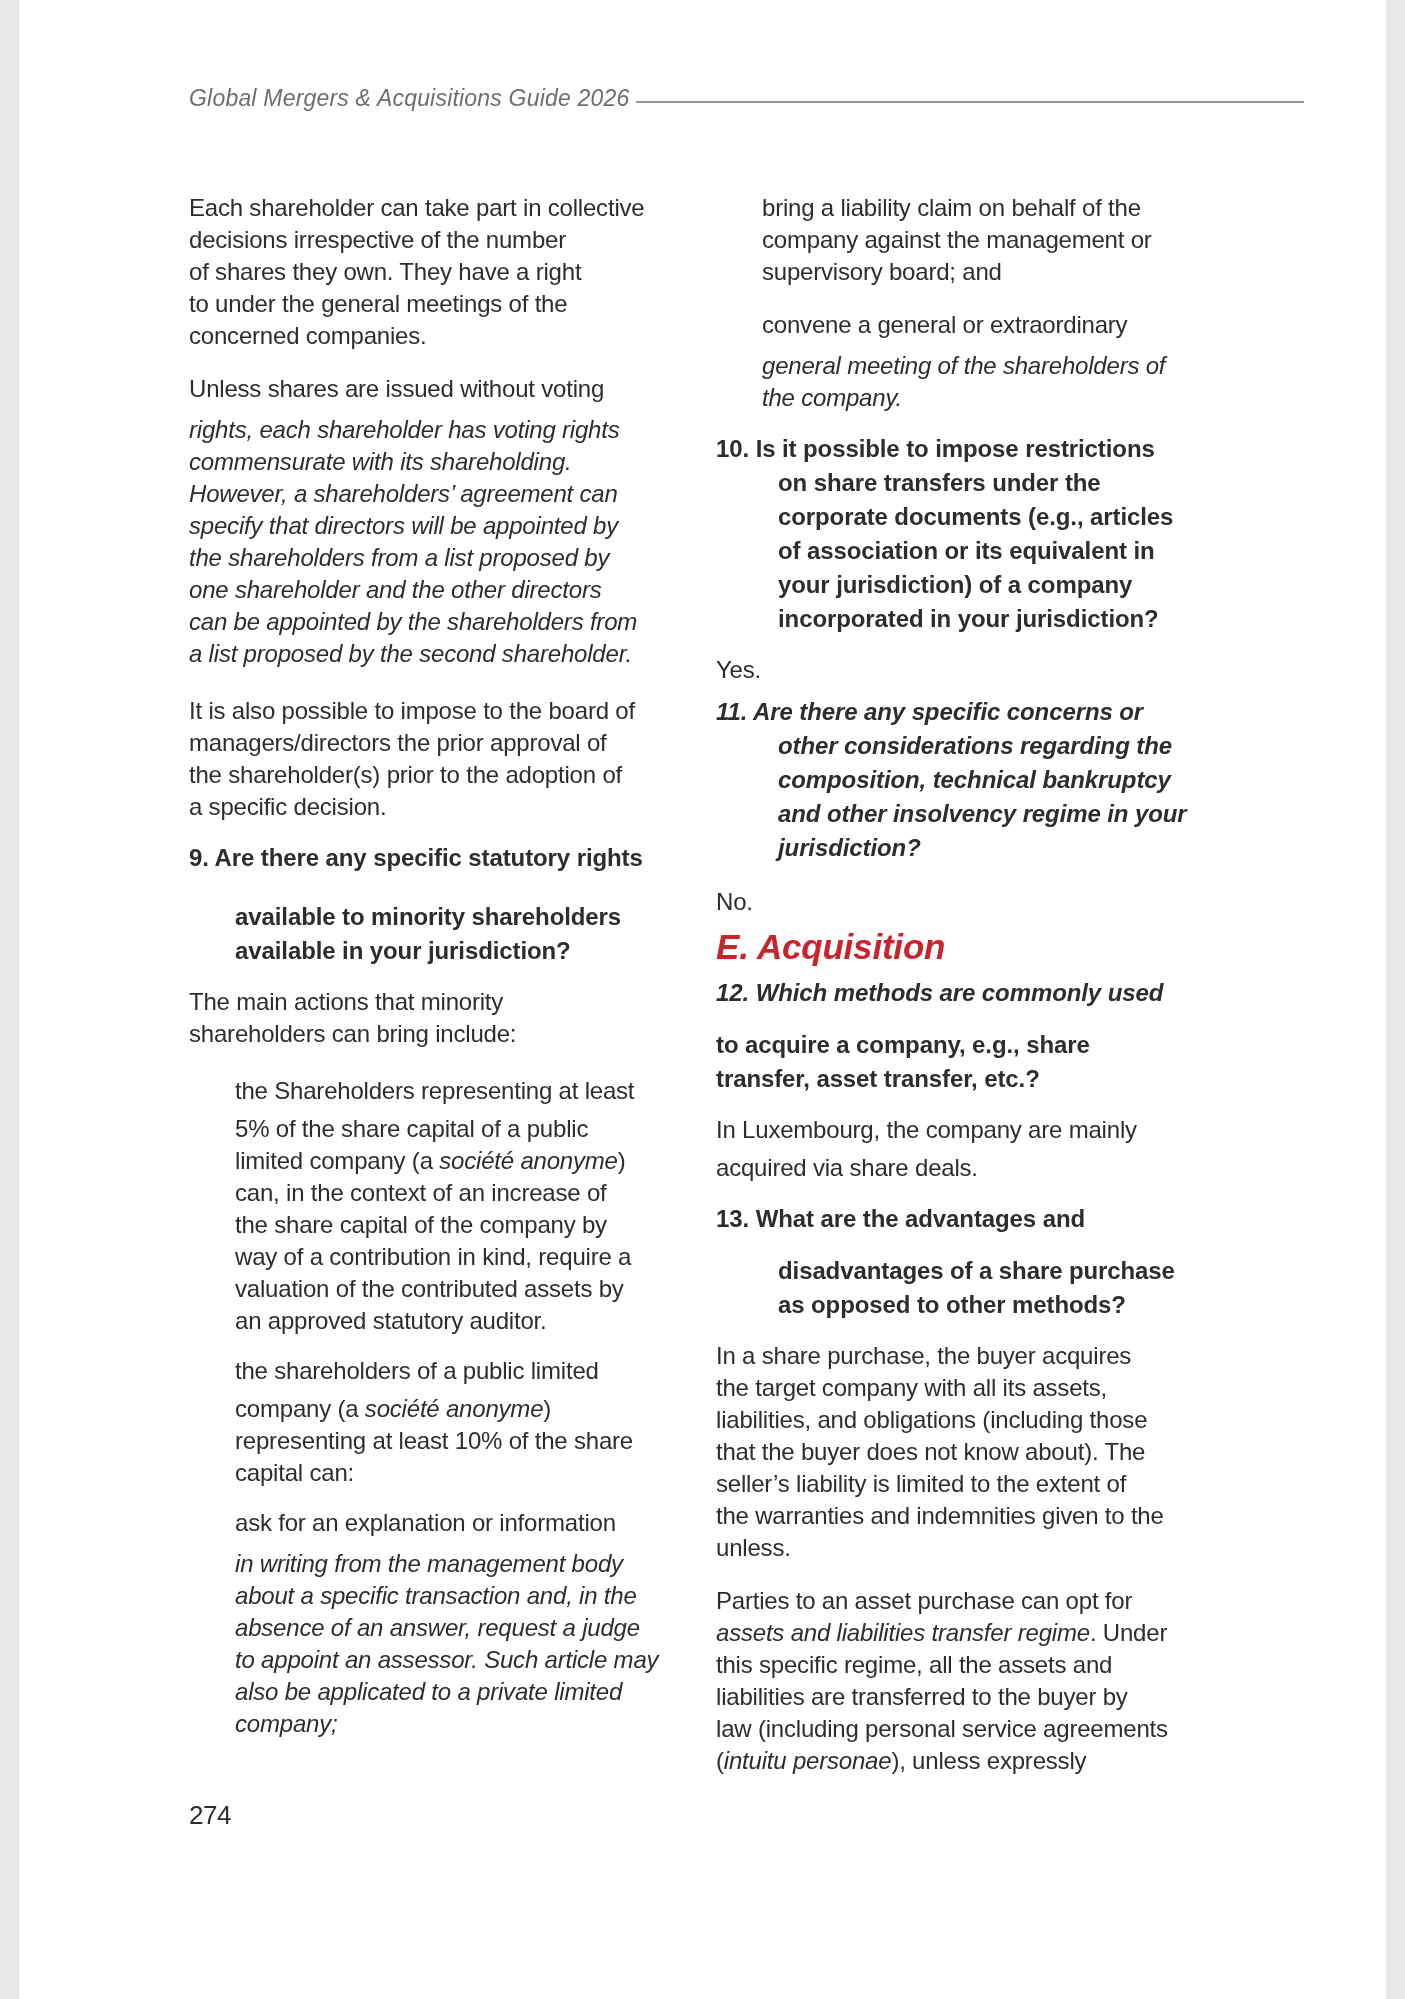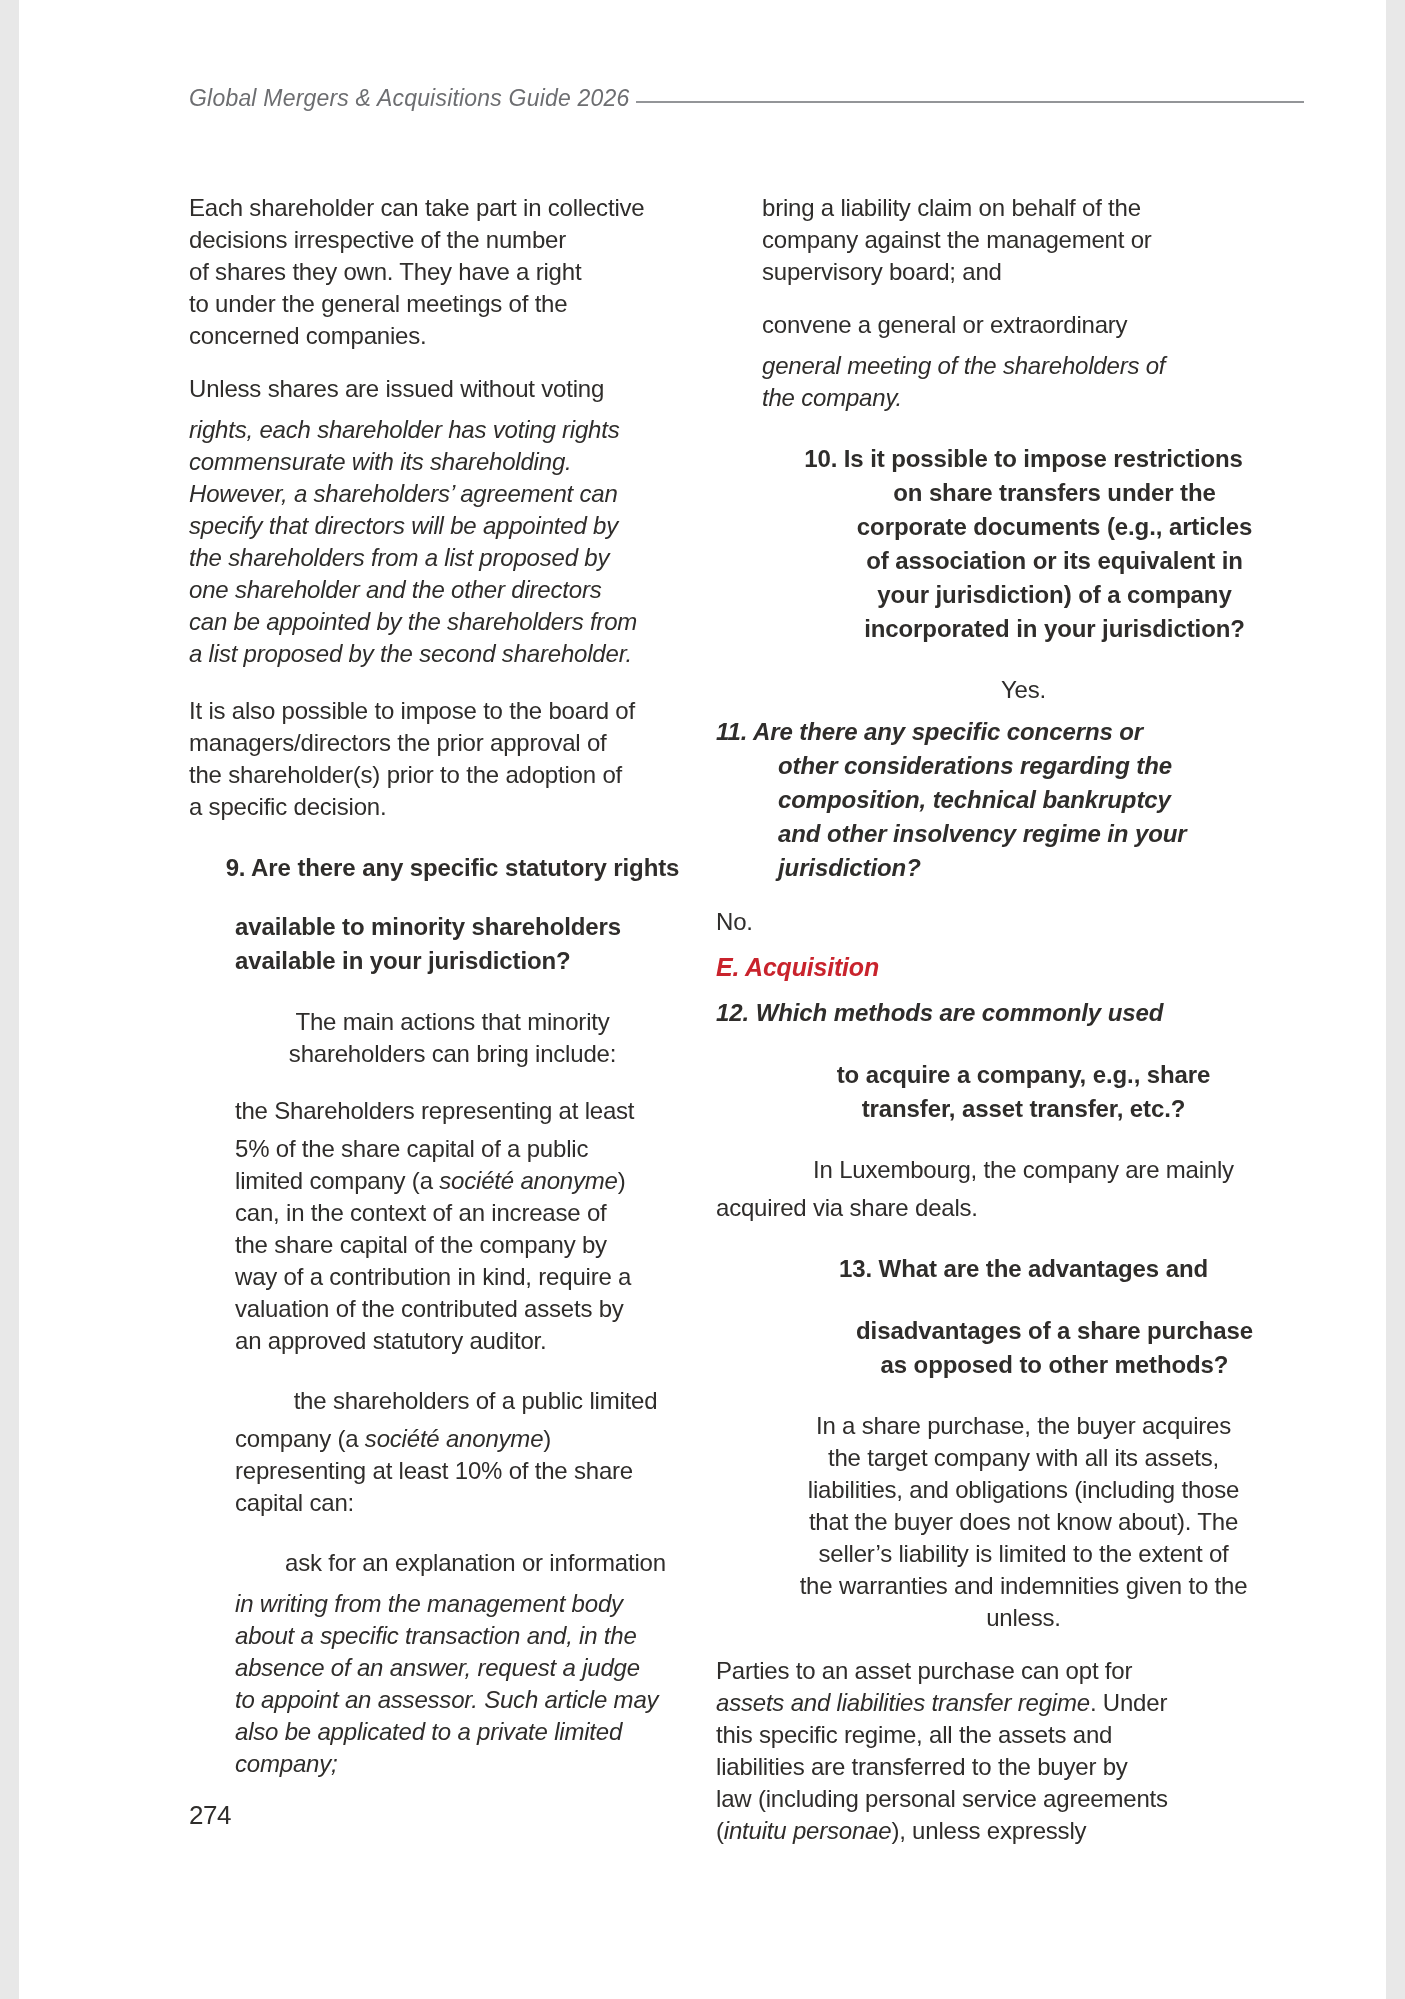--- a/index.html
+++ b/index.html
@@ -43,30 +43,30 @@
     line-height: 32px;
     letter-spacing: -0.2px;
   }
   .style-bold .line {
     font-weight: bold;
     line-height: 34px;
     letter-spacing: -0.1px;
   }
   .style-red .line {
     font-weight: bold;
-    font-size: 25px;
+    font-size: 35px;
     line-height: 40px;
     color: #c9232c;
     letter-spacing: -0.2px;
   }
   .ind-1 { padding-left: 46px; }
   .ind-2 { padding-left: 62px; }
   .mt-xs { margin-top: 6px; }
   .mt-s  { margin-top: 9px; font-style: italic; }
-  .mt-m  { margin-top: 28px; text-align: center; }
+  .mt-m  { margin-top: 18px; }
   .mt-l  { margin-top: 21px; }
   .mt-xl { margin-top: 25px; }
   .line em { font-style: italic; }
   .page-number {
     position: absolute;
     left: 170px;
     top: 1799px;
     font-size: 26px;
     line-height: 32px;
     color: #2f2d2b;

